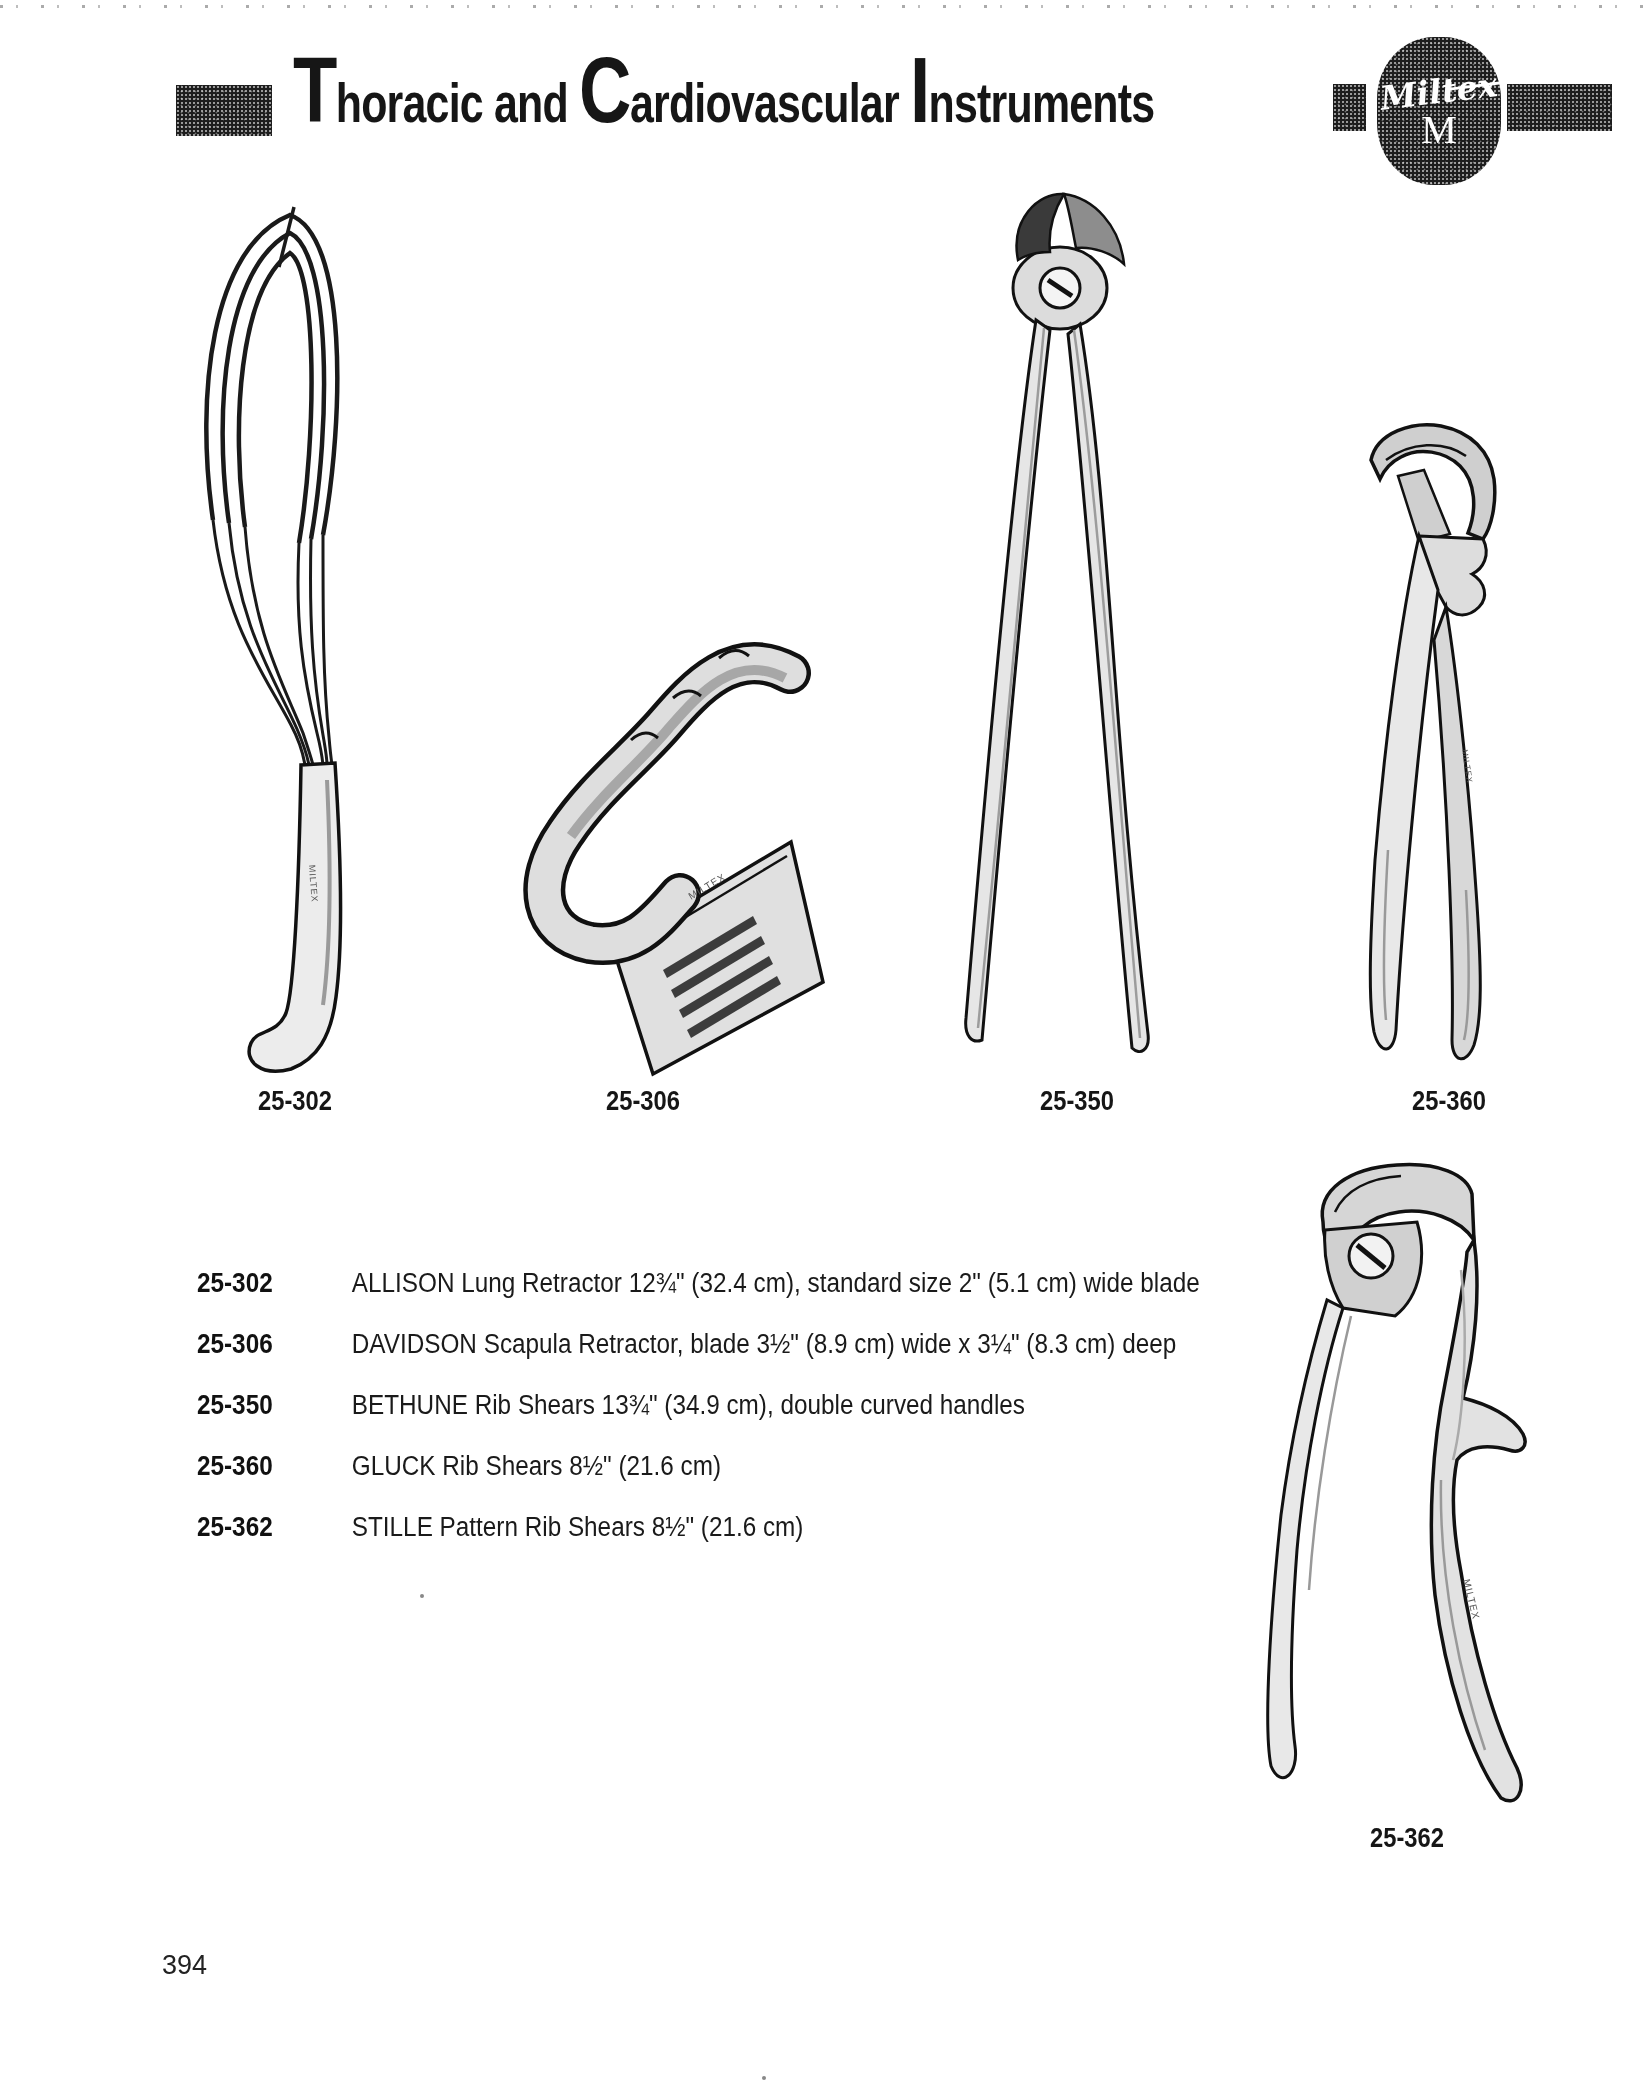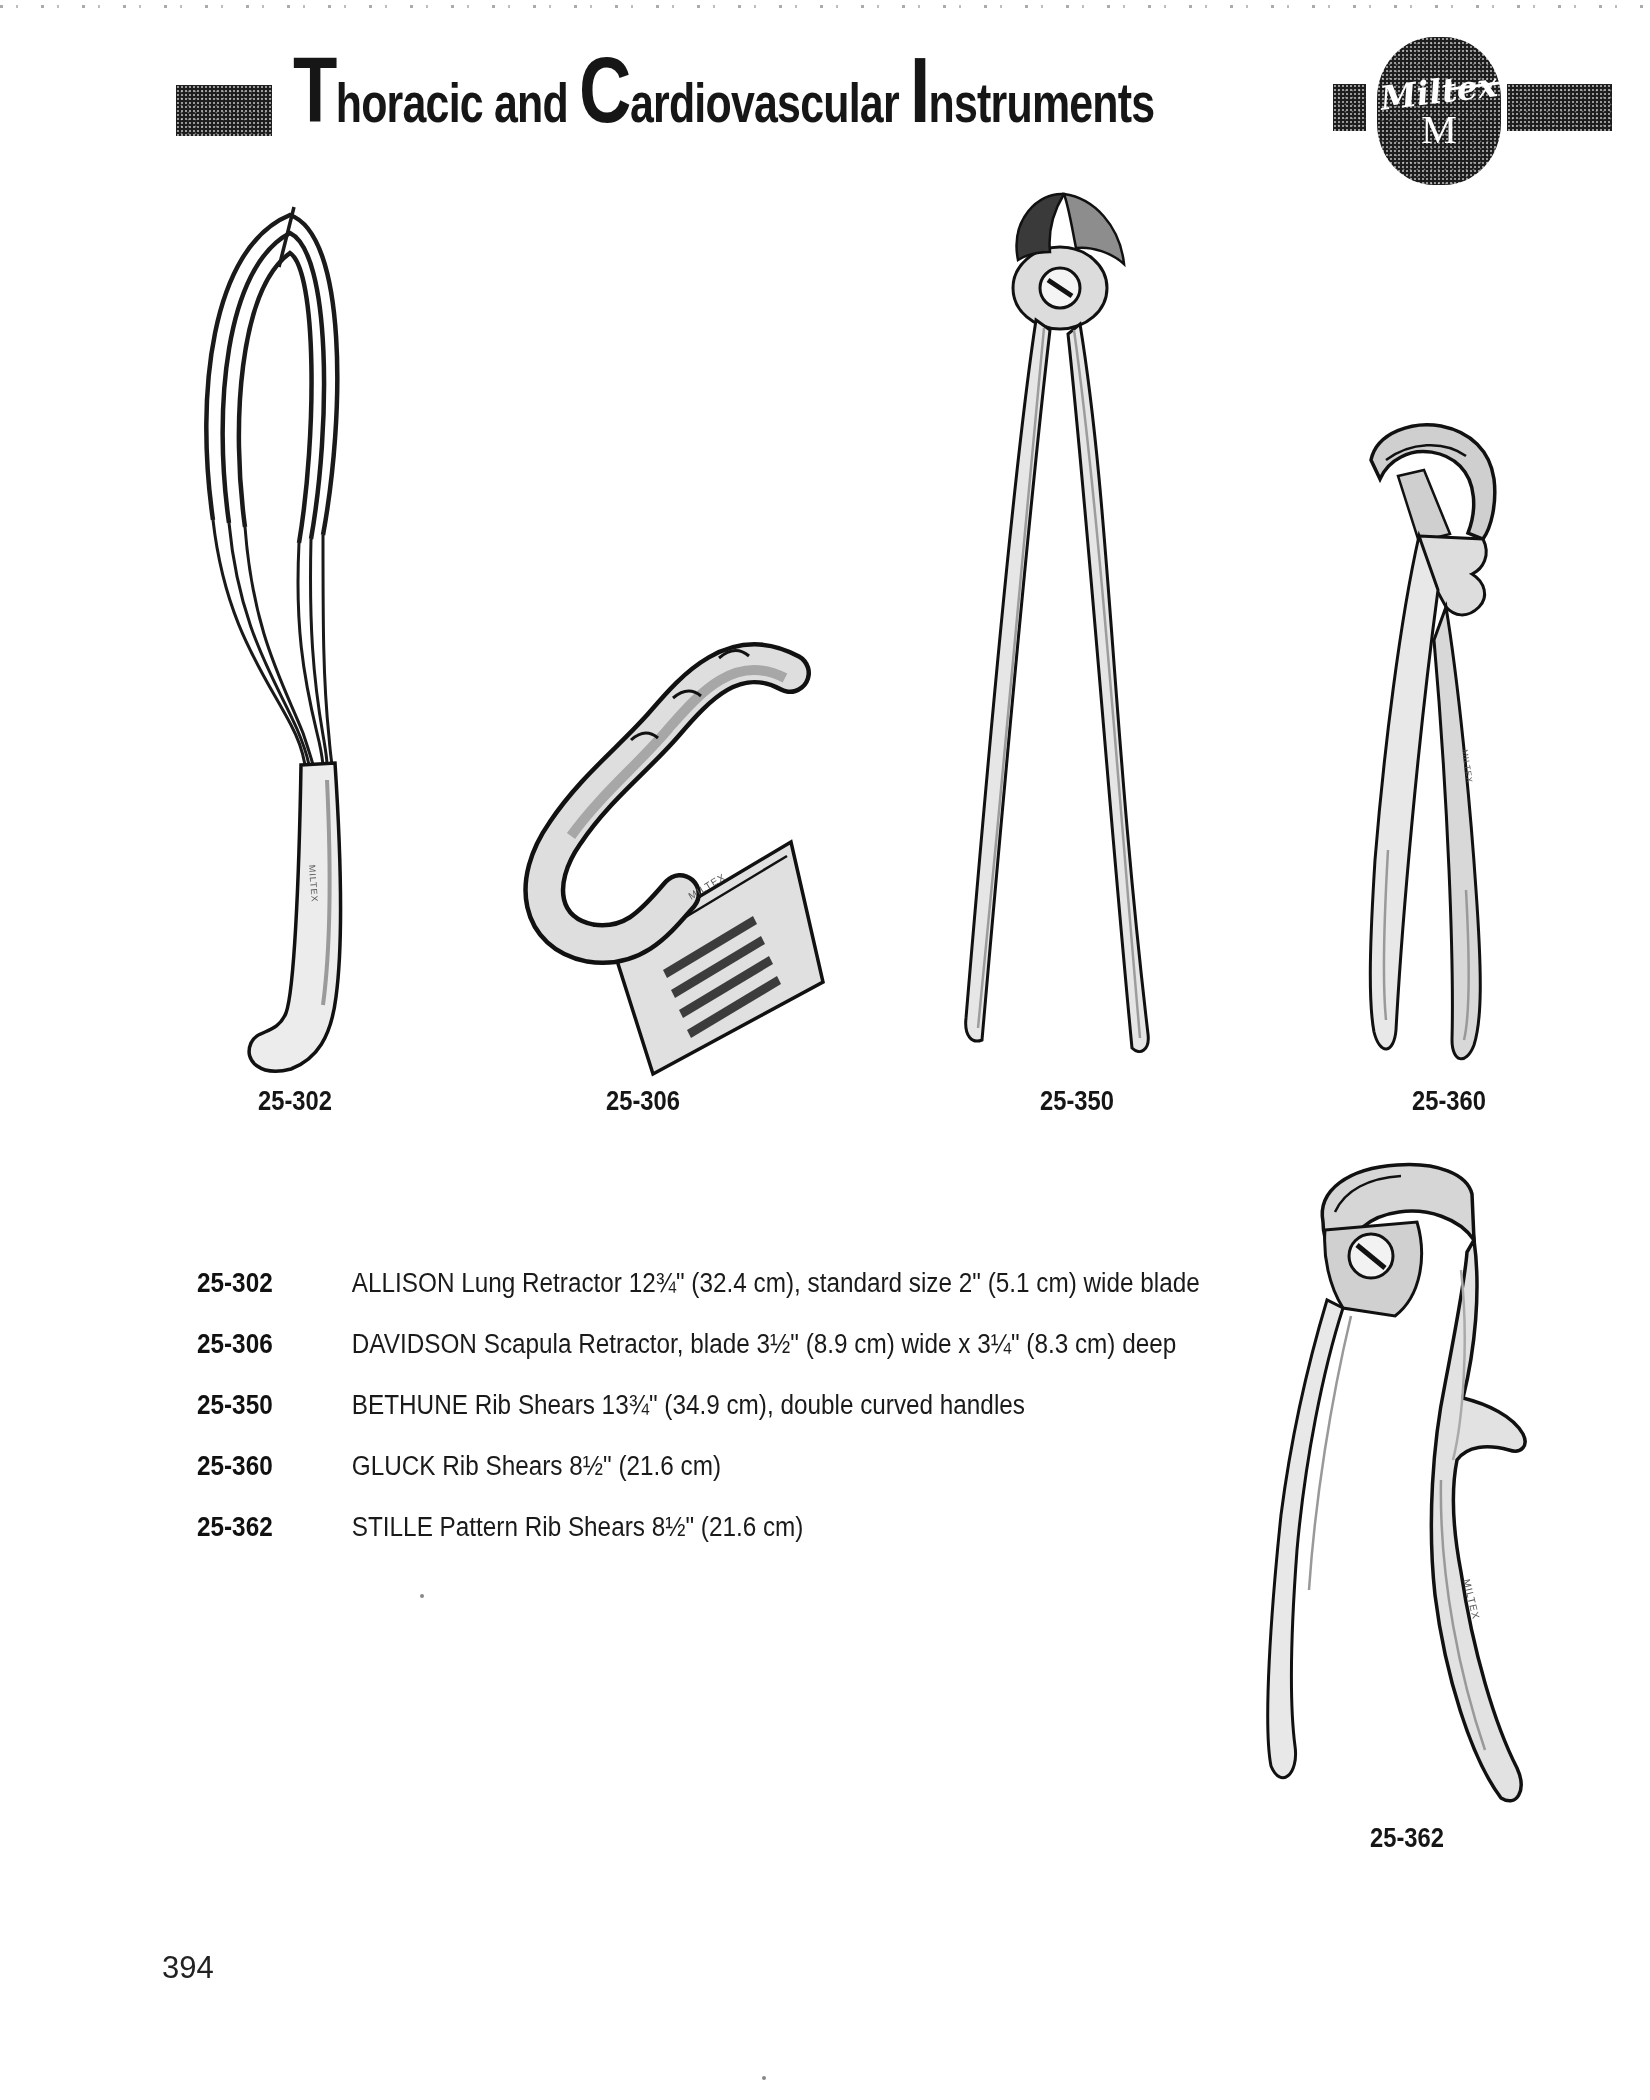--- a/index.html
+++ b/index.html
@@ -55,21 +55,21 @@
     transform:scaleX(.88);transform-origin:left center;white-space:nowrap;
   }
   .eng{fill:#555;font-family:"Liberation Sans",sans-serif;letter-spacing:1px;}
   
   .catalog{position:absolute;left:197px;top:1268px;width:1120px;}
   .cat-row{display:flex;align-items:baseline;height:28px;margin-bottom:33px;
     transform:scaleX(.9);transform-origin:left center;white-space:nowrap;}
   .cat-code{width:172px;font-weight:bold;font-size:27px;flex:0 0 172px;}
   .cat-desc{font-size:27px;color:#1a1a1a;}
   
-  .page-number{position:absolute;left:162px;top:1950px;font-size:31px;color:#222;}
+  .page-number{position:absolute;left:162px;top:1950px;font-size:27px;color:#222;}
 </style>
 </head>
 <body>
 
 <div class="artifact-top"></div>
 <div class="speck" style="left:420px;top:1594px;"></div>
 <div class="speck" style="left:762px;top:2076px;"></div>
 
 <header>
   <div class="bar-left stipple"></div>

